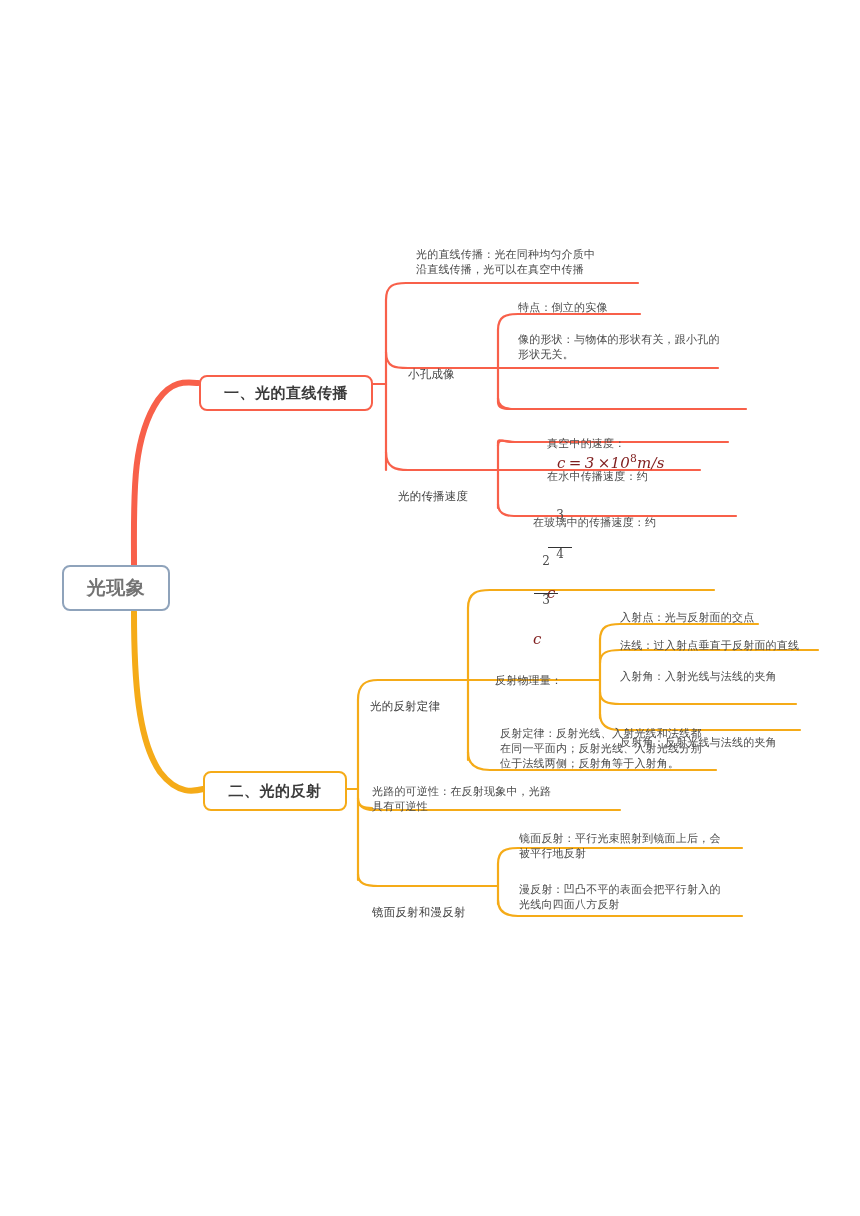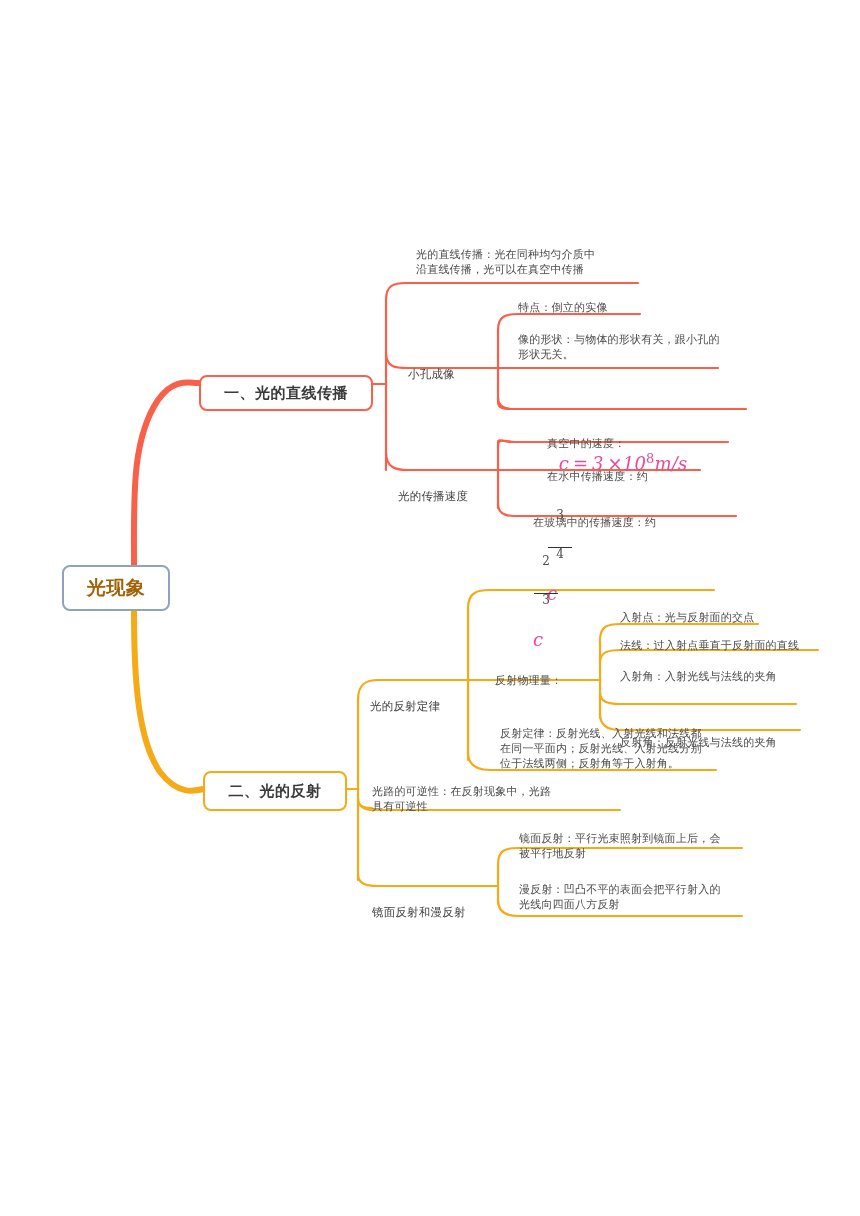--- a/index.html
+++ b/index.html
@@ -37,21 +37,21 @@
     background: #ffffff;
     font-weight: bold;
     color: #3b3b3b;
     letter-spacing: 0.5px;
     white-space: nowrap;
   }
   .root-box {
     border: 2px solid #8fa3bb;
     border-radius: 8px;
     font-size: 19px;
-    color: #a16207;
+    color: #737373;
   }
   .branch-box-red {
     border: 2px solid #f8604a;
     border-radius: 8px;
     font-size: 15px;
     margin-top: 9px;
   }
   .branch-box-yellow {
     border: 2px solid #f5ab18;
     border-radius: 8px;
@@ -68,22 +68,22 @@
   }
   .leaf.mid {
     font-size: 11.5px;
     color: #3f3f3f;
     margin-top: 27px;
   }
   
   .math {
     font-family: "DejaVu Serif", "Liberation Serif", serif;
     font-style: italic;
-    font-size: 18px;
-    color: #ec4899;
+    font-size: 15px;
+    color: #7f1d1d;
   }
   .math .up {
     font-style: normal;
   }
   .frac {
     display: inline-block;
     vertical-align: -0.45em;
     text-align: center;
     font-family: "DejaVu Serif", "Liberation Serif", serif;
     font-style: normal;

